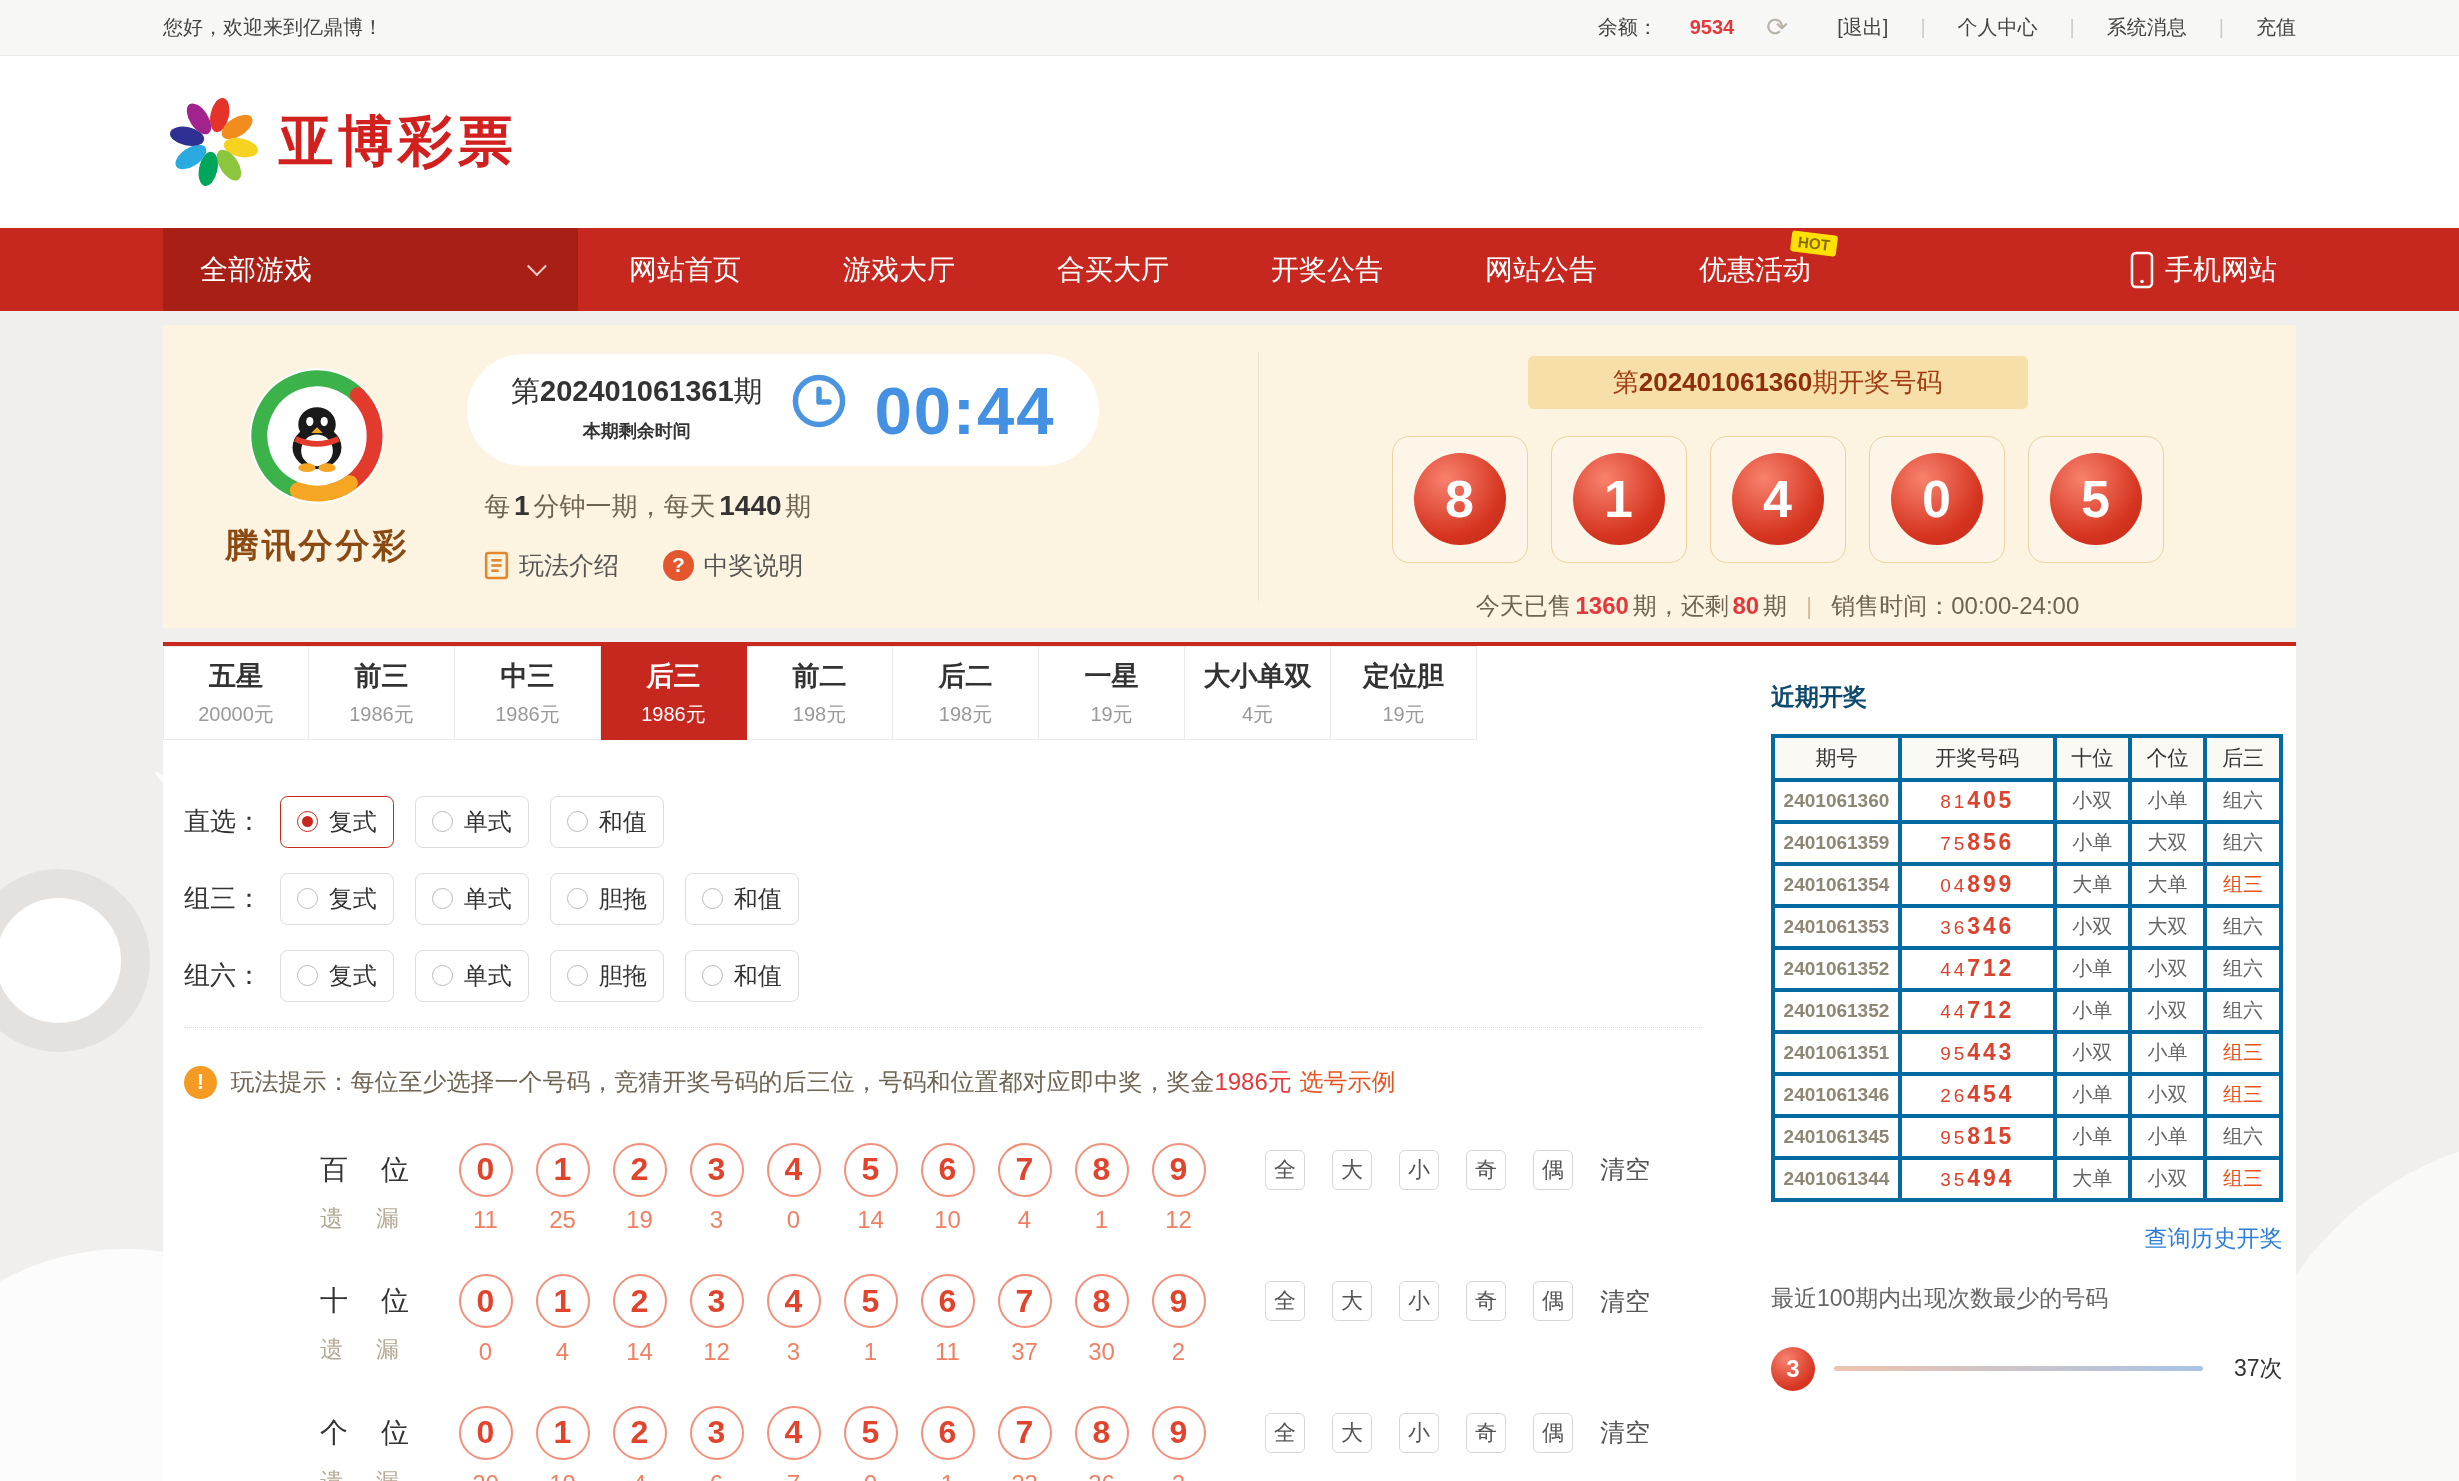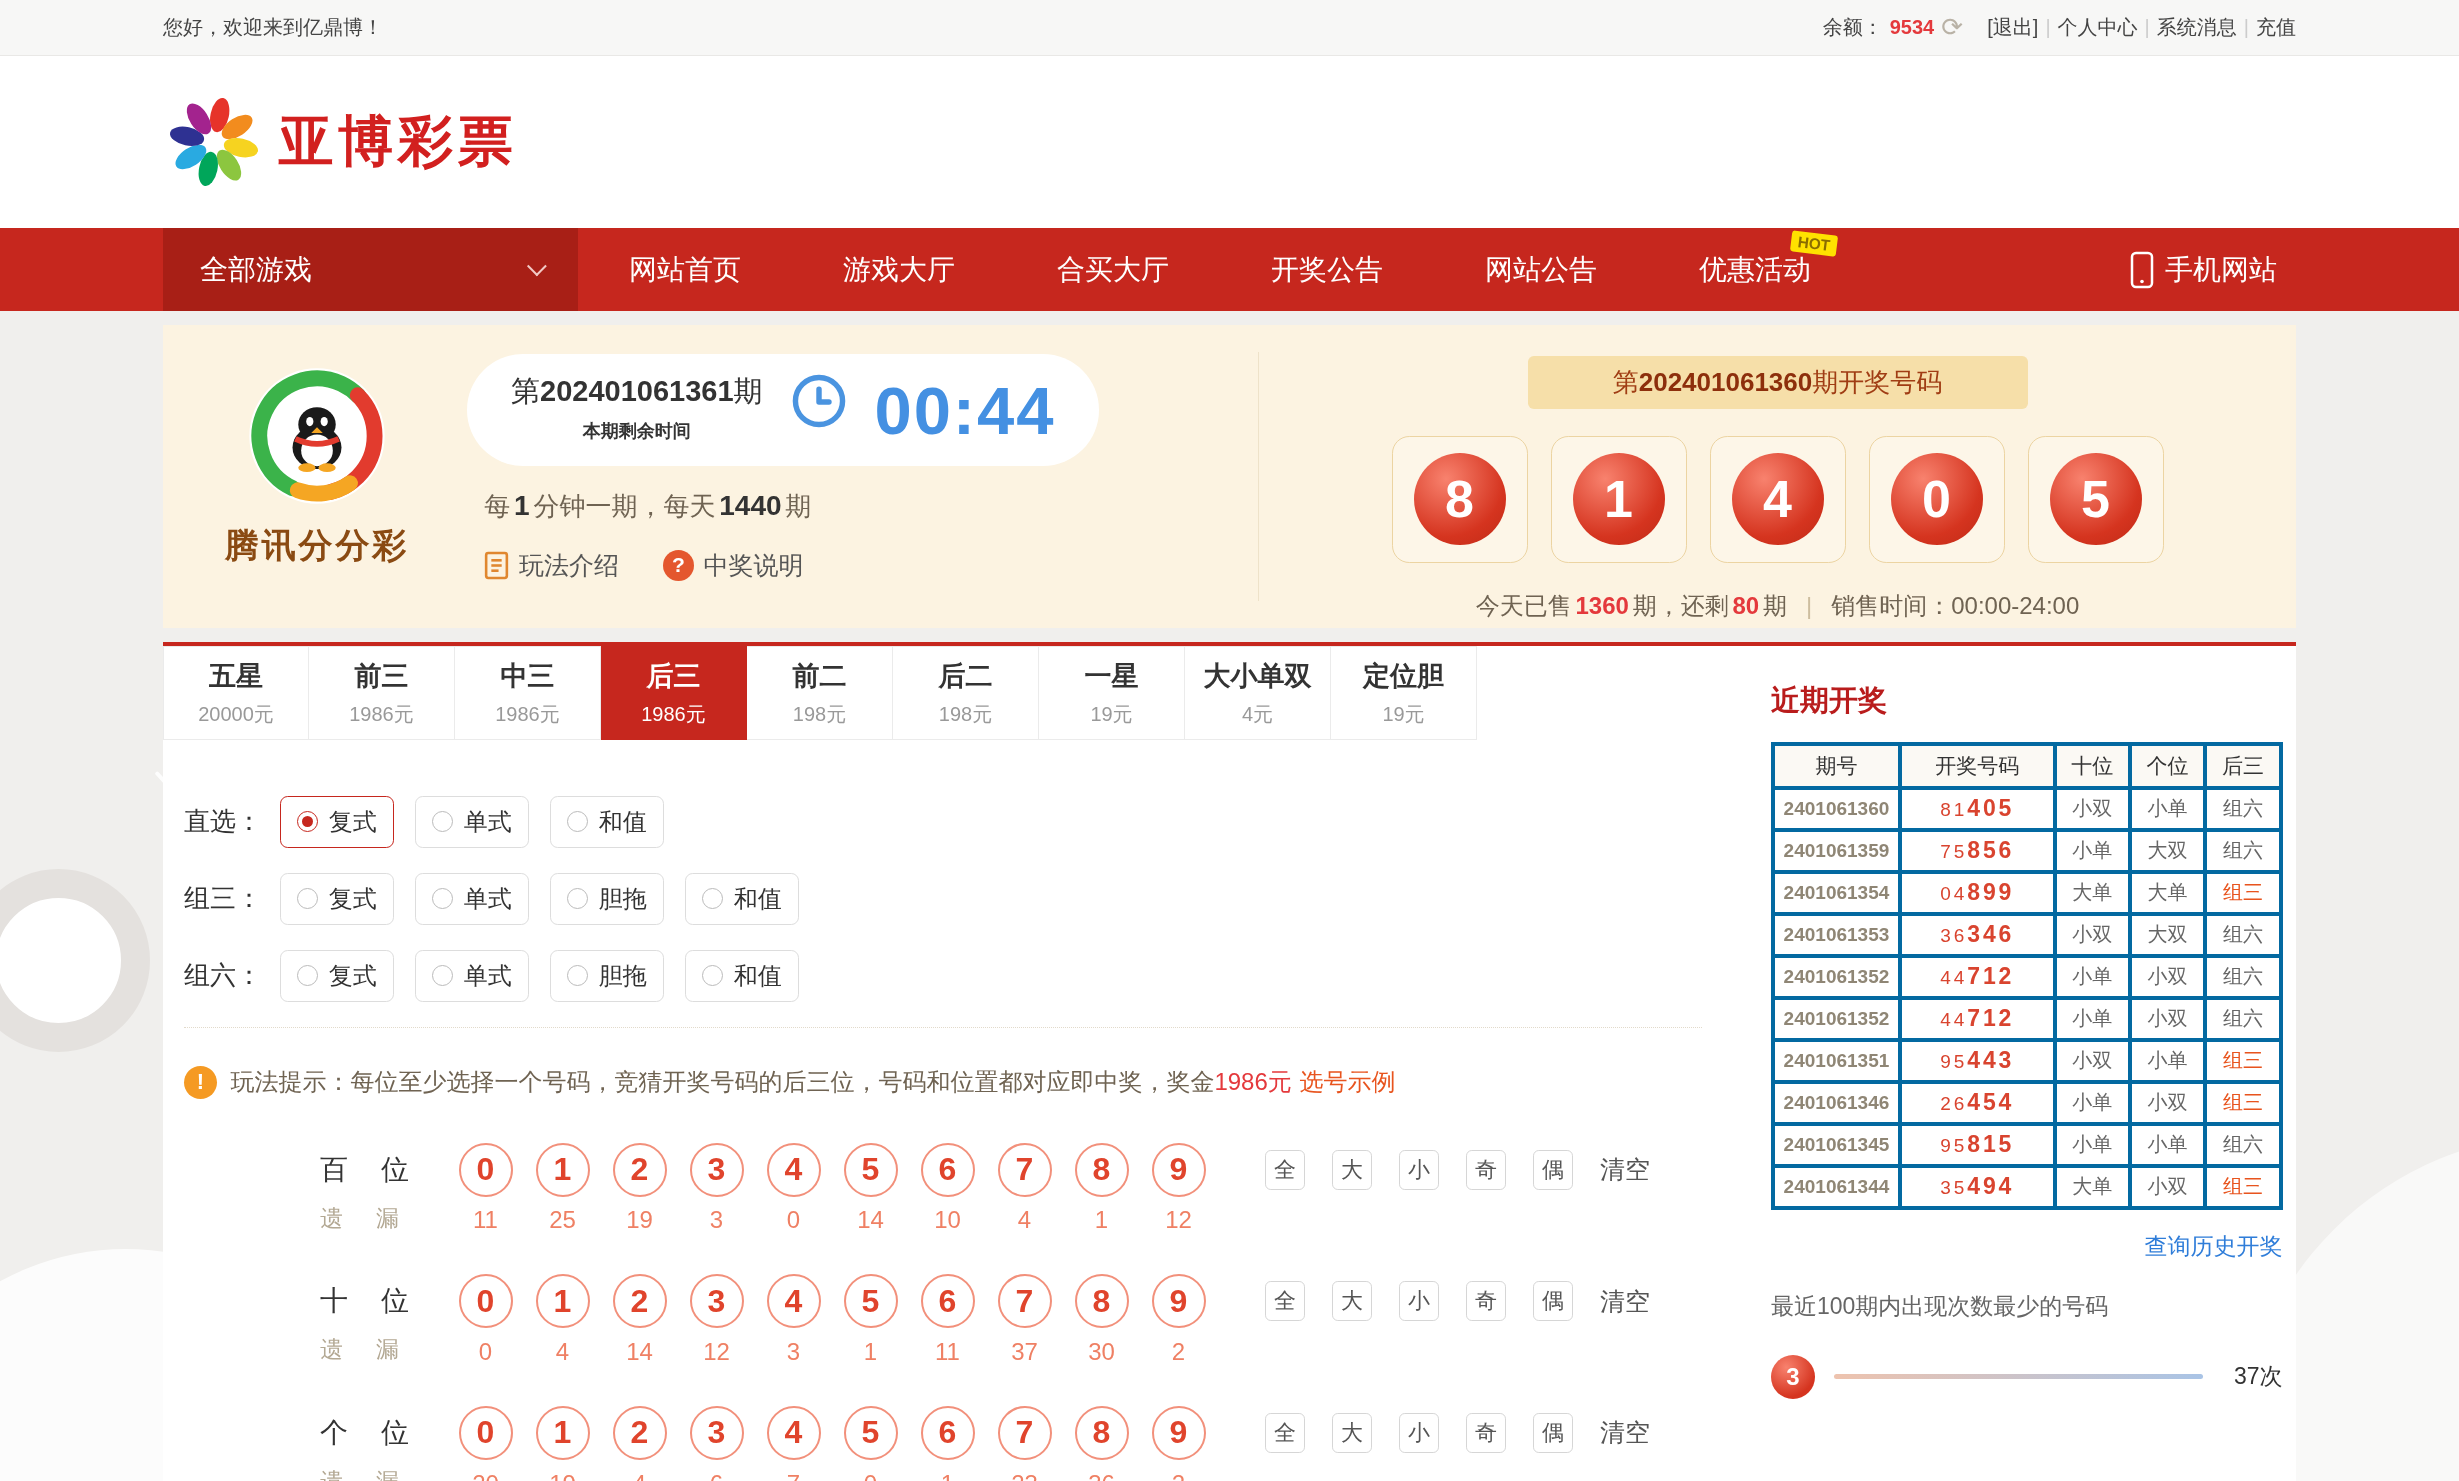--- a/index.html
+++ b/index.html
@@ -14,21 +14,21 @@
   
   .deco { position:absolute; z-index:0; pointer-events:none; border-radius:50%; }
   .deco-ring { left:-33px; top:869px; width:183px; height:183px; border:29px solid #e4e1de; background:#fff; }
   .deco-line1 { left:67px; top:970px; width:538px; height:3.8px; background:rgba(255,255,255,.85); transform:rotate(48deg); border-radius:1.9px; }
   .deco-blob-left { left:-134px; top:1249px; width:519px; height:519px; background:rgba(255,255,255,.8); }
   .deco-blob-right { left:2238px; top:1134px; width:653px; height:653px; background:rgba(255,255,255,.6); }
 
   
   .topbar { height:56px; background:#f7f7f6; border-bottom:1px solid #e9e8e6; font-size:20px; color:#444; position:relative; z-index:2; }
   .topbar-inner { width:2133px; margin:0 auto; height:100%; display:flex; justify-content:space-between; align-items:center; white-space:nowrap; }
-  .topbar-right { display:flex; align-items:center; gap:7px; }
+  .topbar-right { display:flex; align-items:center; gap:32px; }
   .balance-value { color:#e4393c; font-weight:bold; }
   .refresh-ic { color:#b9b2a6; font-size:26px; margin-right:17.3px; }
   .tb-sep { color:#ccc; }
   .tb-link { color:#444; text-decoration:none; }
 
   
   .logo-section { height:172px; background:#fff; display:flex; align-items:center; position:relative; z-index:2; }
   .brand { display:flex; align-items:center; gap:13.4px; width:fit-content; }
   .pinwheel { width:102px; height:102px; }
   .brand-name { font-size:55px; font-weight:bold; color:#d2201f; letter-spacing:4.8px; }
@@ -111,21 +111,21 @@
   .pos-sub { font-size:23px; color:#b3a893; letter-spacing:33px; white-space:nowrap; margin-top:5.8px; }
   .num-grid { display:flex; }
   .num-cell { width:77px; display:flex; flex-direction:column; align-items:center; }
   .num-circle { width:54px; height:54px; border:2.9px solid #f2907b; border-radius:50%; color:#e0442c; font-size:32px; font-weight:bold; display:flex; align-items:center; justify-content:center; background:#fff; }
   .num-miss { margin-top:9.6px; font-size:24px; color:#ef8064; }
   .quick-col { display:flex; align-items:center; height:54px; margin-left:48px; gap:27px; }
   .qbtn { width:40px; height:40px; border:1.9px solid #d6d6d6; border-radius:5.8px; background:#fff; font-size:22px; color:#555; display:flex; align-items:center; justify-content:center; }
   .clear-btn { font-size:25px; color:#555; }
 
   
-  .sidebar-title { font-size:29px; font-weight:bold; color:#b91c1c; }
+  .sidebar-title { font-size:24px; font-weight:bold; color:#0c4a6e; }
   .recent-table { width:100%; border-collapse:collapse; margin-top:21px; table-layout:fixed; }
   .recent-table th, .recent-table td { border:4px solid #0369a1; text-align:center; white-space:nowrap; overflow:hidden; }
   .recent-table th { height:44px; font-size:21px; font-weight:normal; color:#333; background:#fbf9f4; }
   .recent-table td { height:42px; font-size:20px; color:#666; }
   .col-issue { width:123px; }
   .col-code { width:150px; }
   .col-attr { width:73px; }
   td.issue { color:#8f8675; font-size:19px;font-weight:bold; }
   td.code { color:#d9442f; letter-spacing:2.9px; }
   td.code .c1 { font-size:19px; }

